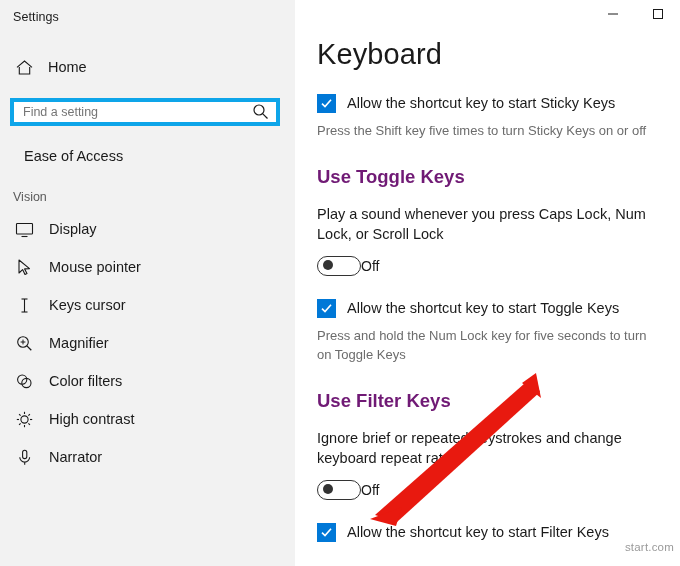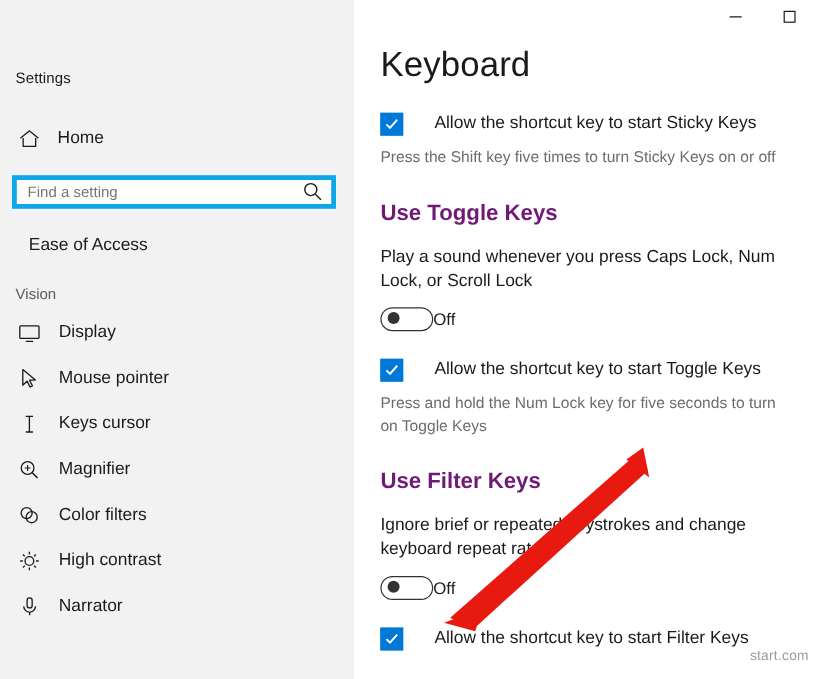--- a/index.html
+++ b/index.html
@@ -26,21 +26,20 @@
     height: 566px;
     background: #f2f2f2;
     position: relative;
     flex: 0 0 295px;
   }
   .settings-title {
     font-size: 12.5px;
     color: #1a1a1a;
     padding: 10px 0 0 13px;
     letter-spacing: 0.1px;
-    margin-top: 48px;
   }
   .home-row {
     display: flex;
     align-items: center;
     height: 34px;
     margin-top: 26px;
     padding-left: 14px;
     cursor: default;
   }
   .home-icon {
@@ -129,21 +128,20 @@
     padding: 38px 0 0 22px;
     letter-spacing: 0.1px;
   }
 
   .content { padding-left: 22px; padding-right: 14px; }
 
   .check-row {
     display: flex;
     align-items: flex-start;
     margin-top: 22px;
-    gap: 15px;
   }
   .checkbox {
     width: 19px; height: 19px;
     background: #0078d7;
     border: 1px solid #0078d7;
     flex: 0 0 19px;
     margin-right: 11px;
     position: relative;
     margin-top: 1px;
   }

